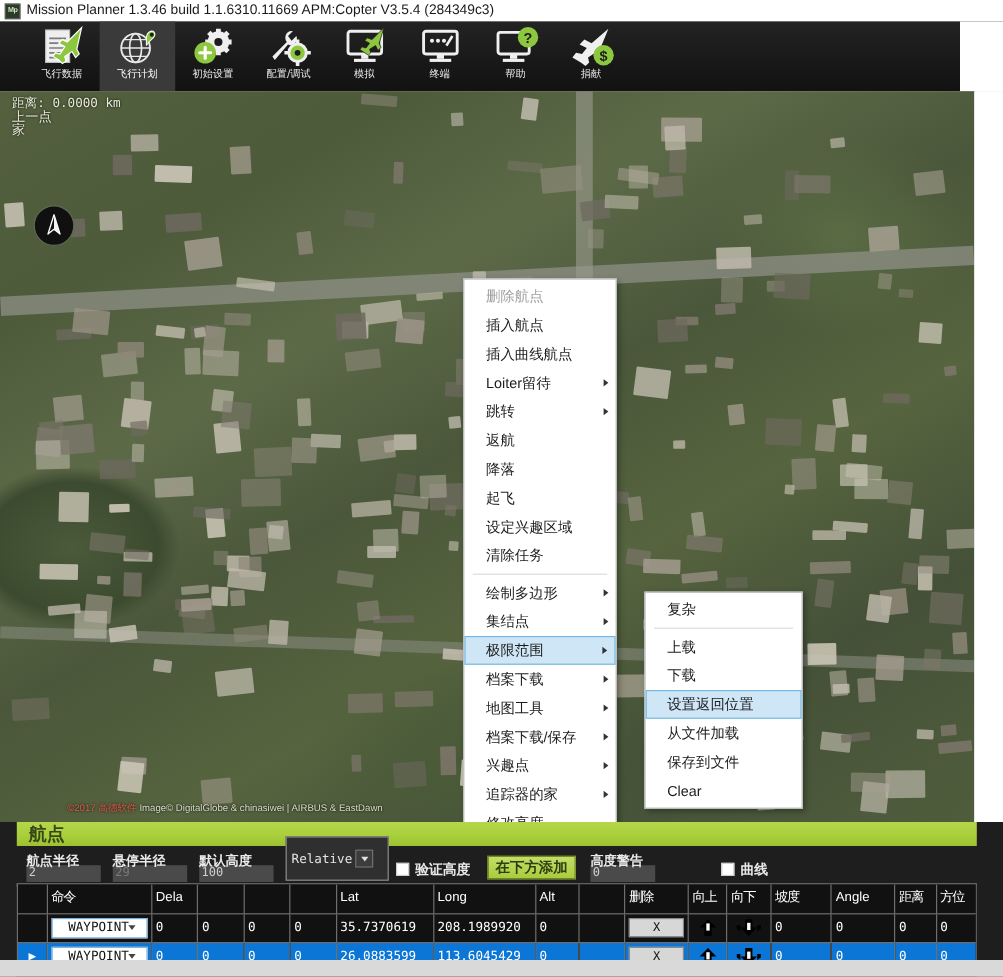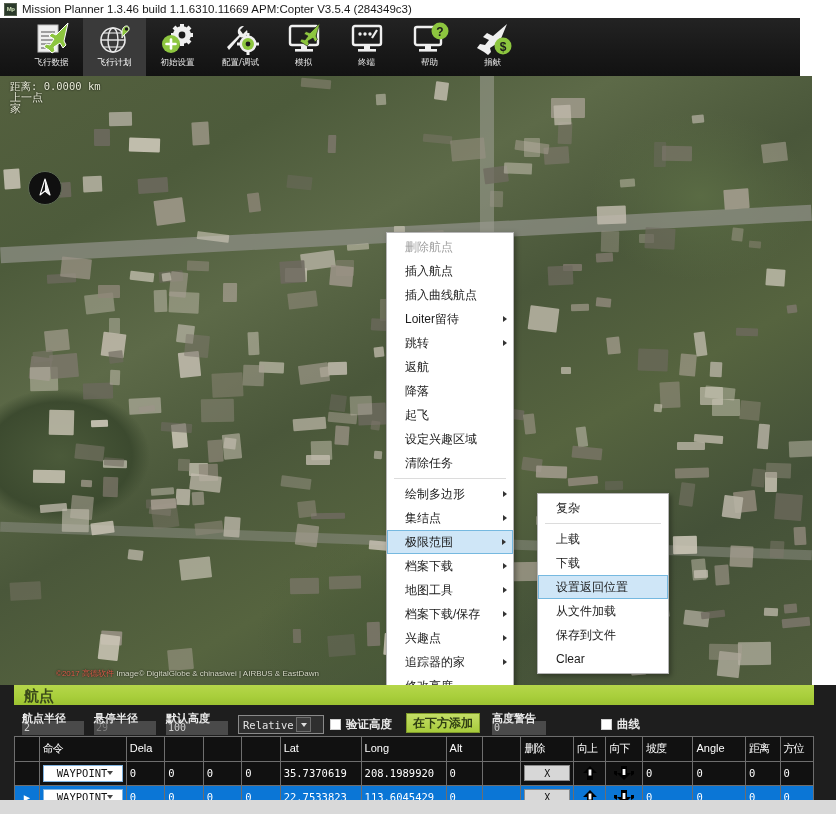--- a/index.html
+++ b/index.html
@@ -148,21 +148,21 @@
     font-size:11px; font-weight:bold; color:#e9e9e9; line-height:12px;
     white-space:nowrap;
   }
   .ctl-in {
     width:62px; height:14px; background:#4a4a4a; border:none; margin-top:-3px;
     color:#cfcfcf; font-size:10px; font-family:"DejaVu Sans Mono", monospace;
     padding:0 2px; line-height:14px; display:block;
   }
   .ctl-in.dim { color:#7a7a7a; }
   #sel-alt {
-    width:86px; height:19px; background:#2f2f2f; border:1px solid #8a8a8a;
+    width:86px; height:37px; background:#2f2f2f; border:1px solid #8a8a8a;
     display:flex; align-items:center; justify-content:space-between;
     color:#e4e4e4; font-size:10.5px; font-family:"DejaVu Sans Mono", monospace;
     padding:0 12px 0 4px; margin-bottom:1px;
   }
   #sel-alt .cb {
     width:15px; height:15px; background:#3c3c3c; border:1px solid #6d6d6d;
     display:flex;align-items:center;justify-content:center;
   }
   .chk-wrap { display:flex; align-items:center; gap:5px; margin-bottom:3px;margin-left:45px; }
   .chk {
@@ -817,21 +817,21 @@
             <td style="width: 86px;">
               <div class="cmd-cell">
                 <span>WAYPOINT</span>
                 <span class="cv"></span>
               </div>
             </td>
             <td style="width: 38px;">0</td>
             <td style="width: 38px;">0</td>
             <td style="width: 38px;">0</td>
             <td style="width: 38px;">0</td>
-            <td style="width: 80px;">22.7533823</td>
+            <td style="width: 80px;">26.0883599</td>
             <td style="width: 84px;">113.6045429</td>
             <td style="width: 36px;">0</td>
             <td style="width: 38px;"></td>
             <td style="width: 52px;">
               <div class="del-btn">X</div>
             </td>
             <td style="width: 32px;">
               <div class="arrow-cell">
                 <svg width="18" height="16" viewBox="0 0 18 16">
                   <path d="M9 1 L16 8 L12 8 L12 15 L6 15 L6 8 L2 8 Z" fill="#000"></path>

